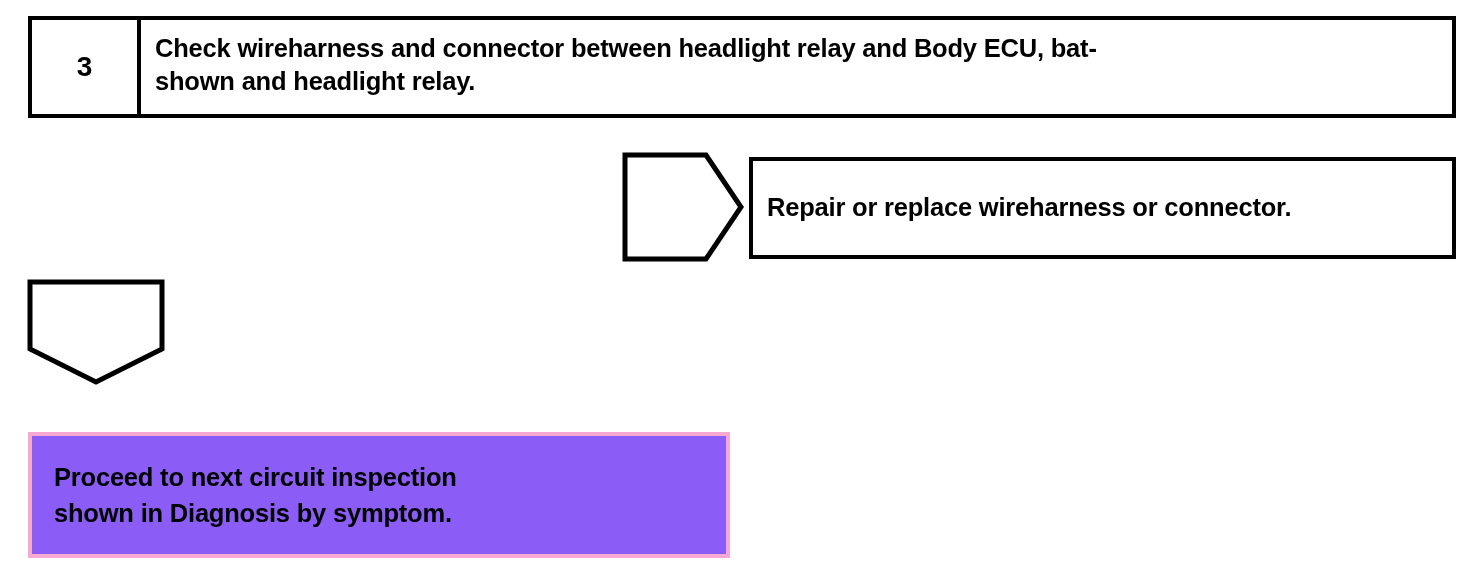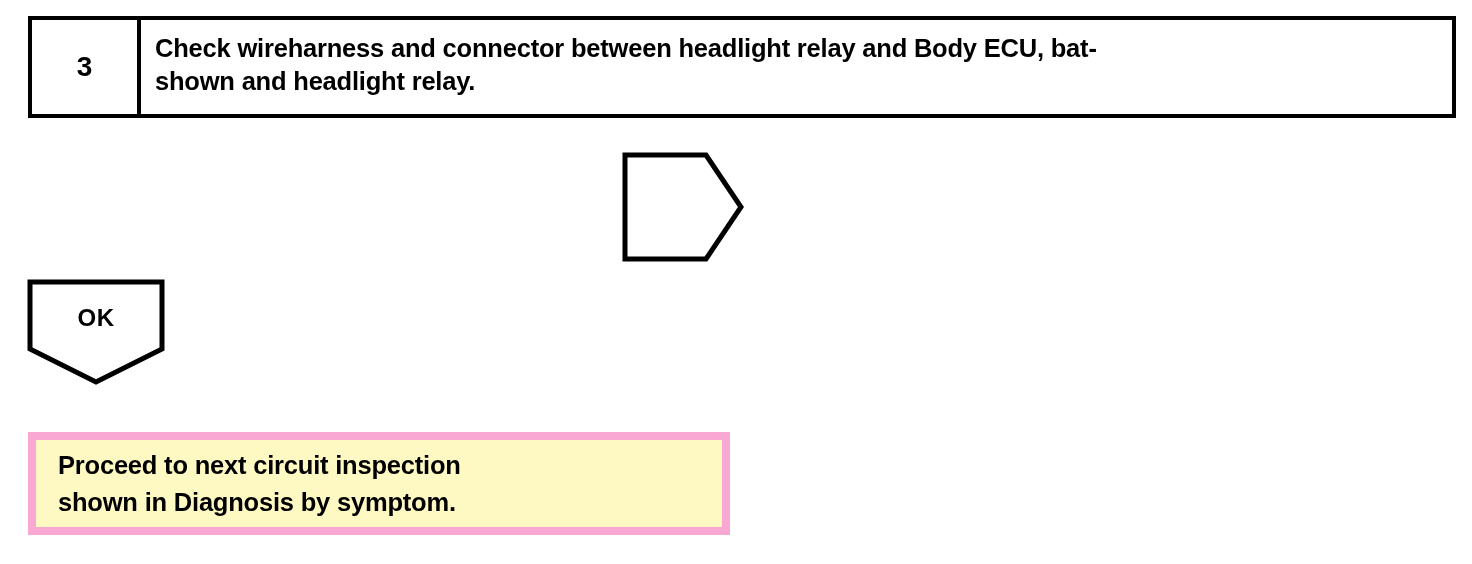--- a/index.html
+++ b/index.html
@@ -128,24 +128,24 @@
     color: #000;
     letter-spacing: 0.5px;
   }
 
   
   .proceed-box {
     position: absolute;
     left: 28px;
     top: 432px;
     width: 702px;
-    height: 103px;
-    border: 8px solid #f9a8d4;
+    height: 126px;
+    border: 4px solid #f9a8d4;
     box-sizing: border-box;
-    background: #fef9c3;
+    background: #8b5cf6;
     display: flex;
     align-items: center;
     padding-left: 22px;
   }
   .proceed-text {
     font-size: 25.5px;
     font-weight: bold;
     color: #000;
     line-height: 1.42;
     letter-spacing: -0.2px;
@@ -166,26 +166,28 @@
 shown and headlight relay.</span>
     </div>
   </div>
 
   <div class="ng-shape">
     <svg width="122" height="110" viewBox="0 0 122 110" xmlns="http://www.w3.org/2000/svg">
       <polygon points="3,3 84,3 119,55 84,107 3,107" fill="#ffffff" stroke="#000000" stroke-width="5" stroke-linejoin="miter"></polygon>
     </svg>
   </div>
 
+  <div class="repair-box">
+    <span class="repair-text">Repair or replace wireharness or connector.</span>
+  </div>
 
   <div class="ok-shape">
     <svg width="138" height="106" viewBox="0 0 138 106" xmlns="http://www.w3.org/2000/svg">
       <polygon points="3,3 135,3 135,70 69,103 3,70" fill="#ffffff" stroke="#000000" stroke-width="5" stroke-linejoin="miter"></polygon>
     </svg>
-    <span class="ok-label">OK</span>
   </div>
 
   <div class="proceed-box">
     <span class="proceed-text">Proceed to next circuit inspection
 shown  in Diagnosis by symptom.</span>
   </div>
 
 </div>
 
 </body></html>

